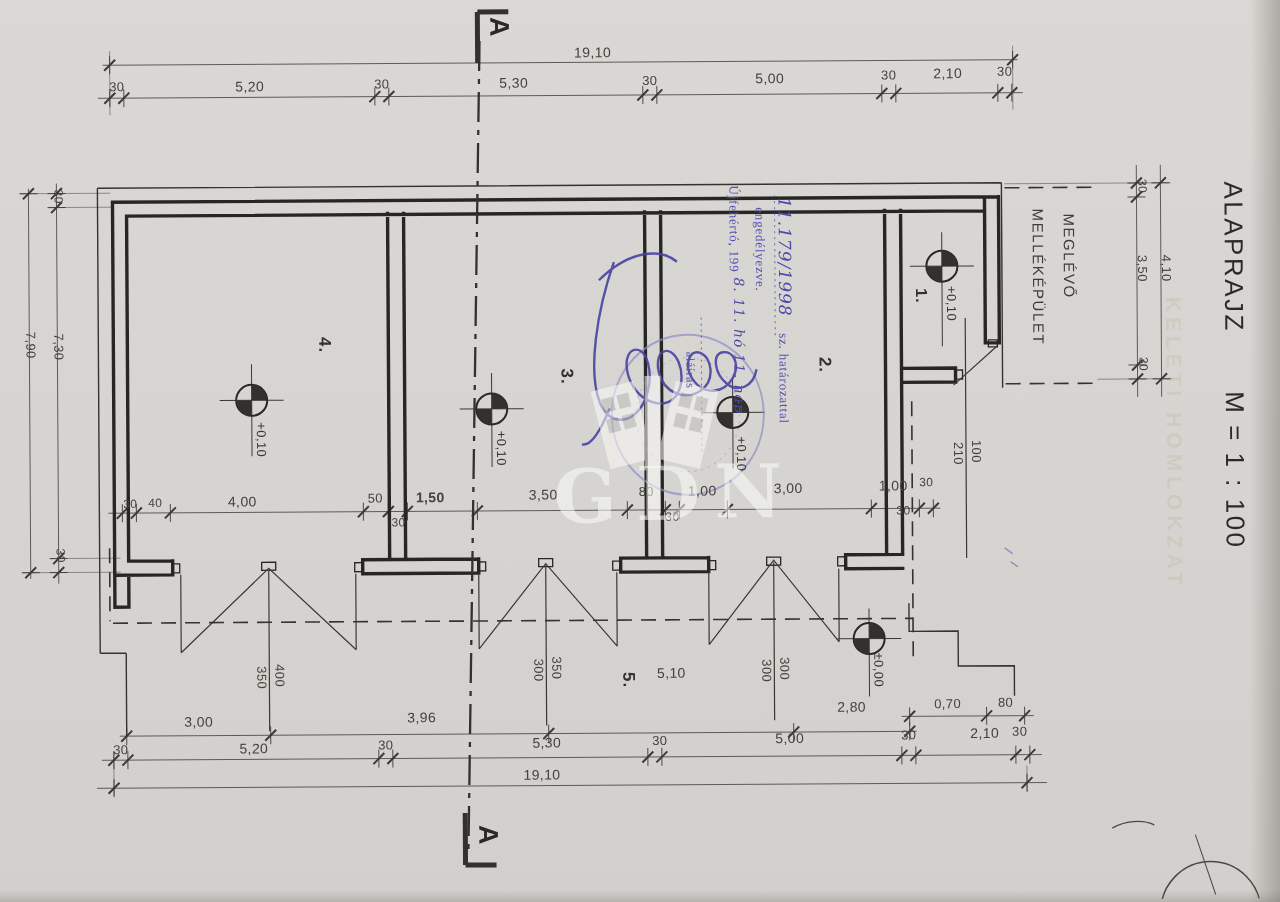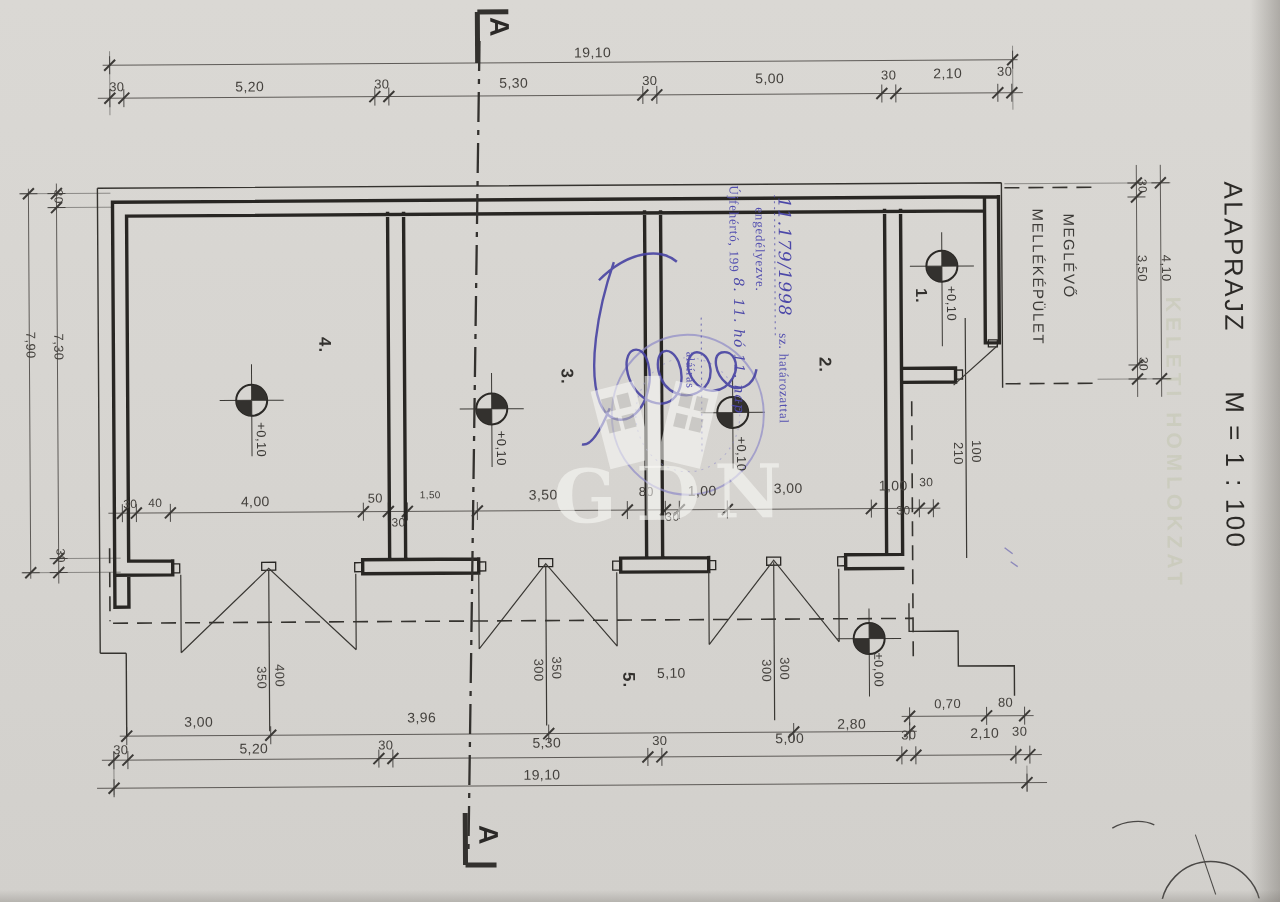--- a/index.html
+++ b/index.html
@@ -168,36 +168,36 @@
       <div class="lb dim ctr" style="left: 252px; top: 77px; font-size: 14px;">5,20</div>
       <div class="lb dim ctr" style="left: 384px; top: 76px; font-size: 13px;">30</div>
       <div class="lb dim ctr" style="left: 516px; top: 75px; font-size: 14px;">5,30</div>
       <div class="lb dim ctr" style="left: 652px; top: 74px; font-size: 13px;">30</div>
       <div class="lb dim ctr" style="left: 772px; top: 72px; font-size: 14px;">5,00</div>
       <div class="lb dim ctr" style="left: 891px; top: 70px; font-size: 13px;">30</div>
       <div class="lb dim ctr" style="left: 950px; top: 68px; font-size: 14px;">2,10</div>
       <div class="lb dim ctr" style="left: 1007px; top: 67px; font-size: 13px;">30</div>
       <div class="lb dim ctr" style="left: 130px; top: 495px; font-size: 12px;">30</div>
       <div class="lb dim ctr" style="left: 155px; top: 494px; font-size: 12px;">40</div>
-      <div class="lb dim ctr" style="left: 255px; top: 492px; font-size: 14px;">4,00</div>
+      <div class="lb dim ctr" style="left: 242px; top: 492px; font-size: 14px;">4,00</div>
       <div class="lb dim ctr" style="left: 375px; top: 490px; font-size: 13px;">50</div>
-      <div class="lb dim ctr" style="left: 430px; top: 489px; font-size: 10px;">1,50</div>
+      <div class="lb dim ctr" style="left: 430px; top: 489px; font-size: 14px; font-weight: bold;">1,50</div>
       <div class="lb dim ctr" style="left: 398px; top: 515px; font-size: 12px;">30</div>
       <div class="lb dim ctr" style="left: 543px; top: 487px; font-size: 14px;">3,50</div>
       <div class="lb dim ctr" style="left: 646px; top: 485px; font-size: 13px;">80</div>
       <div class="lb dim ctr" style="left: 702px; top: 484px; font-size: 14px;">1,00</div>
       <div class="lb dim ctr" style="left: 672px; top: 511px; font-size: 12px;">30</div>
       <div class="lb dim ctr" style="left: 788px; top: 482px; font-size: 14px;">3,00</div>
       <div class="lb dim ctr" style="left: 893px; top: 480px; font-size: 14px;">1,00</div>
       <div class="lb dim ctr" style="left: 926px; top: 478px; font-size: 12px;">30</div>
       <div class="lb dim ctr" style="left: 903px; top: 506px; font-size: 12px;">30</div>
       <div class="lb dim ctr" style="left: 197px; top: 712px; font-size: 14px;">3,00</div>
       <div class="lb dim ctr" style="left: 420px; top: 709px; font-size: 14px;">3,96</div>
       <div class="lb dim ctr" style="left: 670px; top: 666px; font-size: 14px;">5,10</div>
-      <div class="lb dim ctr" style="left: 850px; top: 701px; font-size: 14px; margin-top: 17px;">2,80</div>
+      <div class="lb dim ctr" style="left: 850px; top: 701px; font-size: 14px;">2,80</div>
       <div class="lb dim ctr" style="left: 946px; top: 699px; font-size: 13px;">0,70</div>
       <div class="lb dim ctr" style="left: 1004px; top: 698px; font-size: 13px;">80</div>
       <div class="lb dim ctr" style="left: 119px; top: 740px; font-size: 13px;">30</div>
       <div class="lb dim ctr" style="left: 252px; top: 739px; font-size: 14px;">5,20</div>
       <div class="lb dim ctr" style="left: 384px; top: 737px; font-size: 13px;">30</div>
       <div class="lb dim ctr" style="left: 545px; top: 735px; font-size: 14px;">5,30</div>
       <div class="lb dim ctr" style="left: 658px; top: 734px; font-size: 13px;">30</div>
       <div class="lb dim ctr" style="left: 788px; top: 732px; font-size: 14px;">5,00</div>
       <div class="lb dim ctr" style="left: 907px; top: 730px; font-size: 13px;">30</div>
       <div class="lb dim ctr" style="left: 983px; top: 728px; font-size: 14px;">2,10</div>

